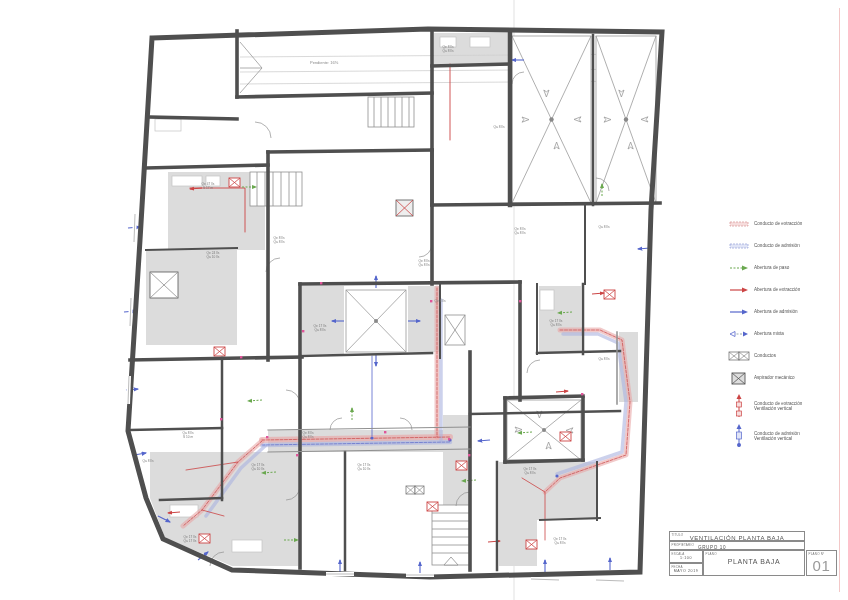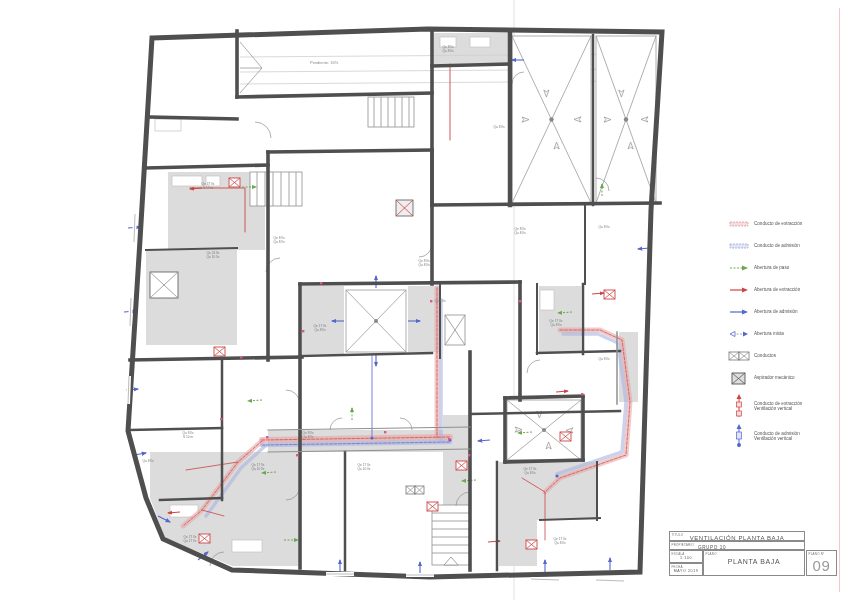--- a/index.html
+++ b/index.html
@@ -494,17 +494,17 @@
     <div class="tb-cell" style="left:0;top:32px;width:34px;height:13px;">
       <span class="tb-label">FECHA</span>
       <span class="tb-val" id="tb-fecha-val">MAYO 2019</span>
     </div>
     <div class="tb-cell" style="left:34px;top:19px;width:102px;height:26px;">
       <span class="tb-label">PLANO</span>
       <span class="tb-val" id="tb-plano-val">PLANTA BAJA</span>
     </div>
     <div class="tb-cell" style="left:137px;top:19px;width:31px;height:26px;">
       <span class="tb-label">PLANO Nº</span>
-      <span class="tb-val" id="tb-num-val">09</span>
+      <span class="tb-val" id="tb-num-val">01</span>
     </div>
   </div>
 
 </div>
 
 </body></html>

